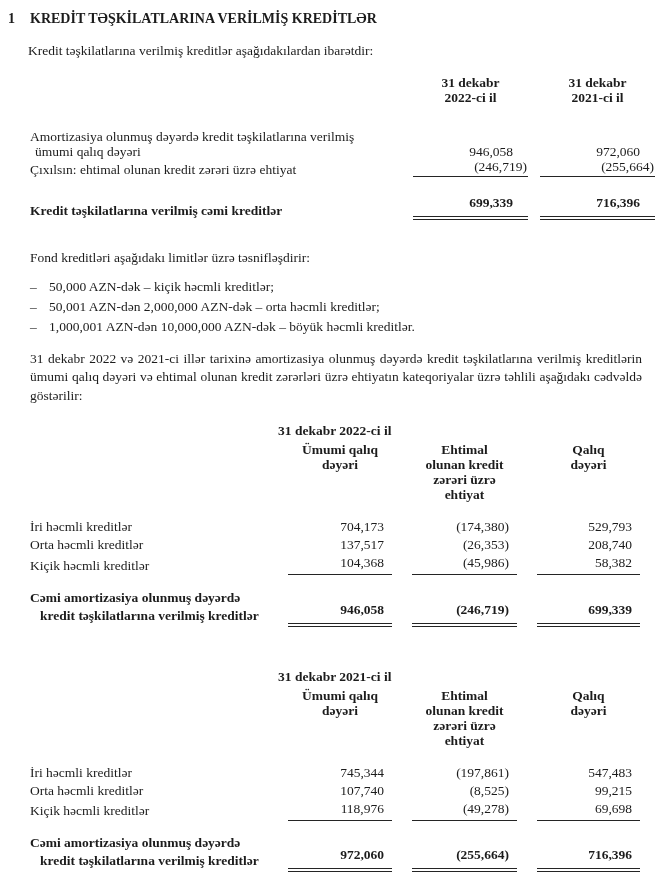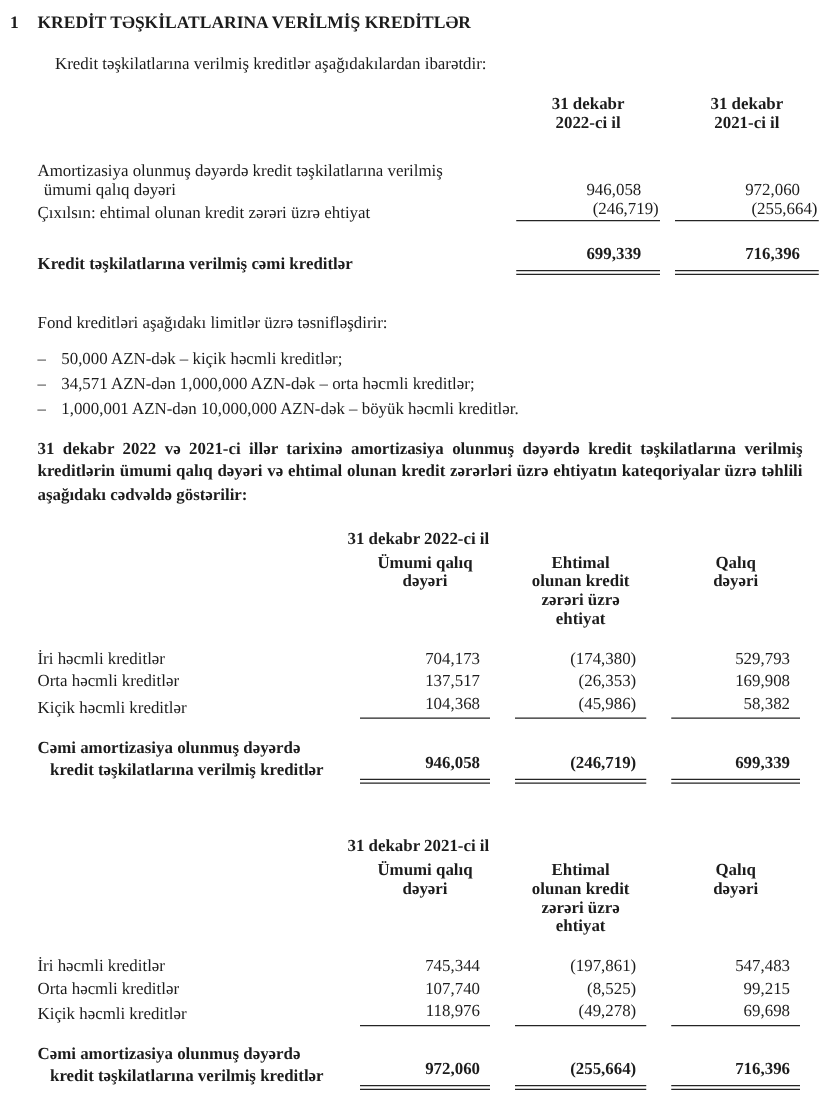--- a/index.html
+++ b/index.html
@@ -8,21 +8,21 @@
     width:656px; height:890px; overflow:hidden;
     font-family:"Liberation Serif","DejaVu Serif",serif;
     color:#1c1c1c; font-size:13.5px; line-height:15px;
   }
   .page { position:relative; width:656px; height:890px; padding:10px 0 0 8px; background:#ffffff; }
 
   
   .heading { display:flex; font-weight:bold; font-size:14px; line-height:17px; }
   .h-num { width:22px; flex:0 0 22px; }
 
-  .intro { margin:16px 0 0 36px; }
+  .intro { margin:16px 0 0 20px; }
 
   
   table { border-collapse:collapse; table-layout:fixed; }
   td { vertical-align:bottom; overflow:visible; }
   .t1 { margin:17px 0 0 22px; width:625px; }
   .yh { font-weight:bold; text-align:center; white-space:pre-line; vertical-align:top; line-height:15px; }
   .lbl { line-height:15px; }
   .ind { padding-left:5px; }
   .num { text-align:right; white-space:nowrap; }
   .num span { display:inline-block; }
@@ -33,21 +33,21 @@
   .bold { font-weight:bold; }
   .sp24 td { height:24px; } .sp18 td { height:18px; }
   .sp16 td { height:16px; } .sp14 td { height:14px; }
 
   
   .fond-intro { margin:30px 0 0 22px; }
   .limits { margin:12px 0 0 22px; }
   .limit { display:flex; line-height:20px; }
   .dash { width:19px; flex:0 0 19px; }
 
-  .analysis { margin:13px 1px 0 22px; width:612px; text-align:justify; line-height:18.6px;font-weight:bold; }
+  .analysis { margin:13px 1px 0 22px; width:612px; text-align:justify; line-height:18.6px; }
 
   
   .t2 { margin:18px 0 0 22px; width:610px; }
   .t2.second { margin-top:42px; }
   .period-cell { vertical-align:top; height:19px; text-align:center; white-space:nowrap; }
   .period-cell span { font-weight:bold; display:inline-block; position:relative; left:-10px; }
   .chdr { font-weight:bold; text-align:center; white-space:pre-line; vertical-align:top; line-height:15px; height:60px; }
   .drow td { line-height:18px; }
   .num2 { text-align:right; padding-right:8px; white-space:nowrap;margin-top:45px; }
   .tlbl { line-height:18px;margin-top:37px; }
@@ -112,21 +112,21 @@
     </table>
 
   <p class="fond-intro">Fond kreditləri aşağıdakı limitlər üzrə təsnifləşdirir:</p>
   <div class="limits">
     <div class="limit">
       <span class="dash">–</span>
       <span>50,000 AZN-dək – kiçik həcmli kreditlər;</span>
     </div>
     <div class="limit">
       <span class="dash">–</span>
-      <span>34,571 AZN-dən 1,000,000 AZN-dək – orta həcmli kreditlər;</span>
+      <span>50,001 AZN-dən 2,000,000 AZN-dək – orta həcmli kreditlər;</span>
     </div>
     <div class="limit">
       <span class="dash">–</span>
       <span>1,000,001 AZN-dən 10,000,000 AZN-dək – böyük həcmli kreditlər.</span>
     </div>
   </div>
 
   <p class="analysis">31 dekabr 2022 və 2021-ci illər tarixinə amortizasiya olunmuş dəyərdə kredit təşkilatlarına verilmiş kreditlərin ümumi qalıq dəyəri və ehtimal olunan kredit zərərləri üzrə ehtiyatın kateqoriyalar üzrə təhlili aşağıdakı cədvəldə göstərilir:</p>
 
   <table class="t2">
@@ -170,21 +170,21 @@
       <td class="num2">(174,380)</td>
       <td></td>
       <td class="num2">529,793</td>
     </tr>
     <tr class="drow">
       <td>Orta həcmli kreditlər</td>
       <td class="num2">137,517</td>
       <td></td>
       <td class="num2">(26,353)</td>
       <td></td>
-      <td class="num2">169,908</td>
+      <td class="num2">208,740</td>
     </tr>
     <tr class="drow">
       <td>Kiçik həcmli kreditlər</td>
       <td class="num2 rule">104,368</td>
       <td></td>
       <td class="num2 rule">(45,986)</td>
       <td></td>
       <td class="num2 rule">58,382</td>
     </tr>
     <tr class="sp14">

